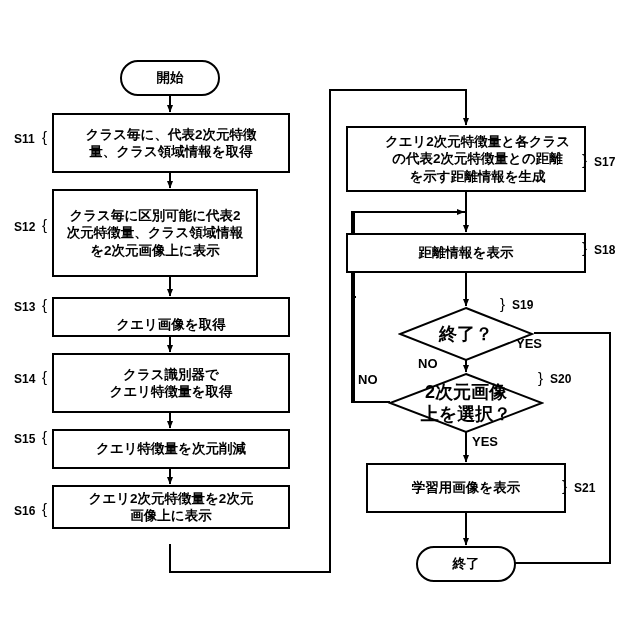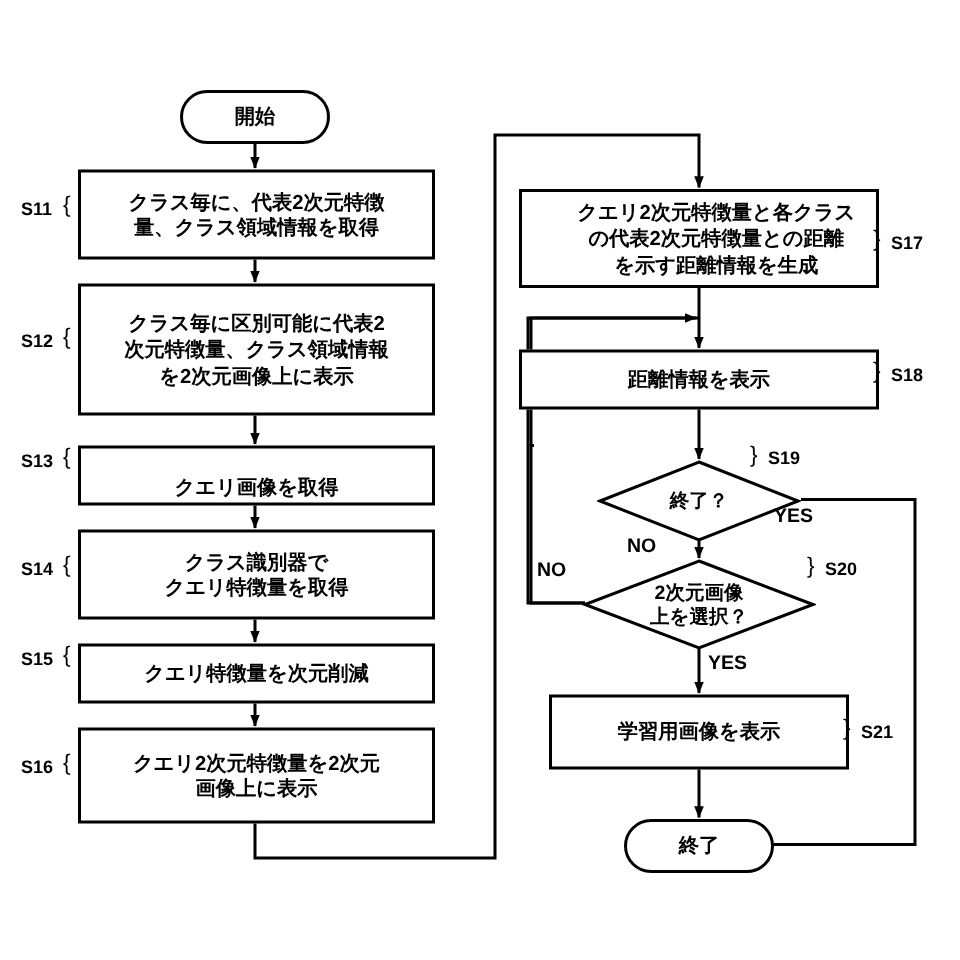--- a/index.html
+++ b/index.html
@@ -55,21 +55,21 @@
   .diamond-label {
     position: absolute;
     left: 0;
     top: 0;
     width: 100%;
     height: 100%;
     display: flex;
     align-items: center;
     justify-content: center;
     text-align: center;
-    font-size: 13px;
+    font-size: 18px;
     font-weight: bold;
     line-height: 1.25;
   }
   .steplabel {
     position: absolute;
     font-size: 12px;
     font-weight: bold;
     white-space: nowrap;
   }
   .edgelabel {
@@ -137,40 +137,40 @@
 
   <div class="node terminal" style="left:120px; top:60px; width:100px; height:36px;">
     <span>開始</span>
   </div>
 
   <div class="node" style="left:52px; top:113px; width:238px; height:60px;">
     <span style="white-space:pre-line;">クラス毎に、代表2次元特徴
 量、クラス領域情報を取得</span>
   </div>
 
-  <div class="node" style="left:52px; top:189px; width:238px; height:88px;">
+  <div class="node" style="left:52px; top:189px; width:206px; height:88px;">
     <span style="white-space:pre-line;">クラス毎に区別可能に代表2
 次元特徴量、クラス領域情報
 を2次元画像上に表示</span>
   </div>
 
   <div class="node" style="left:52px; top:297px; width:238px; height:40px;">
     <span style="white-space:pre-line;margin-top:15px;">クエリ画像を取得</span>
   </div>
 
   <div class="node" style="left:52px; top:353px; width:238px; height:60px;">
     <span style="white-space:pre-line;">クラス識別器で
 クエリ特徴量を取得</span>
   </div>
 
   <div class="node" style="left:52px; top:429px; width:238px; height:40px;">
     <span style="white-space:pre-line;">クエリ特徴量を次元削減</span>
   </div>
 
-  <div class="node" style="left:52px; top:485px; width:238px; height:64px;">
+  <div class="node" style="left:52px; top:485px; width:238px; height:44px;">
     <span style="white-space:pre-line;">クエリ2次元特徴量を2次元
 画像上に表示</span>
   </div>
 
   <div class="node" style="left:346px; top:126px; width:240px; height:66px;">
     <span style="white-space:pre-line;margin-left:23px;">クエリ2次元特徴量と各クラス
 の代表2次元特徴量との距離
 を示す距離情報を生成</span>
   </div>
 

